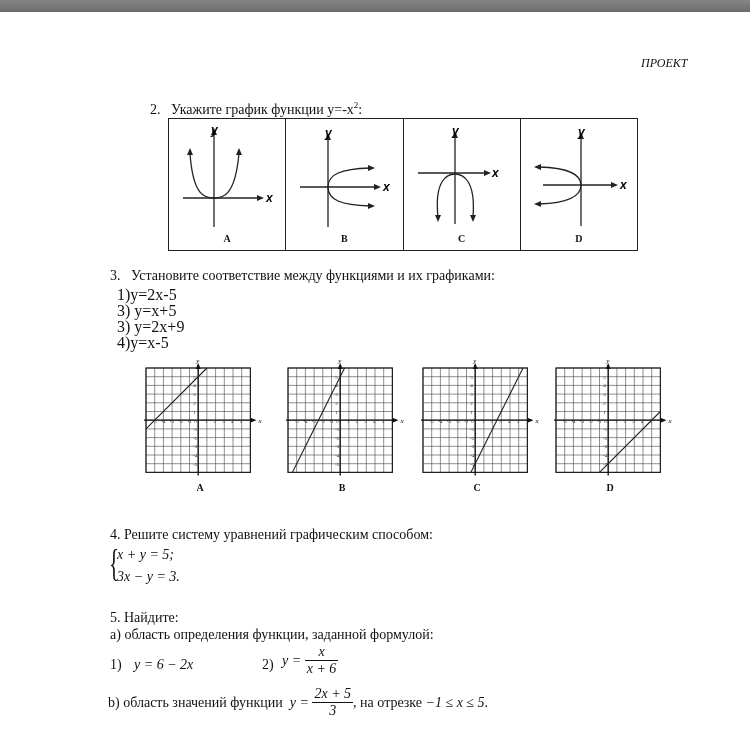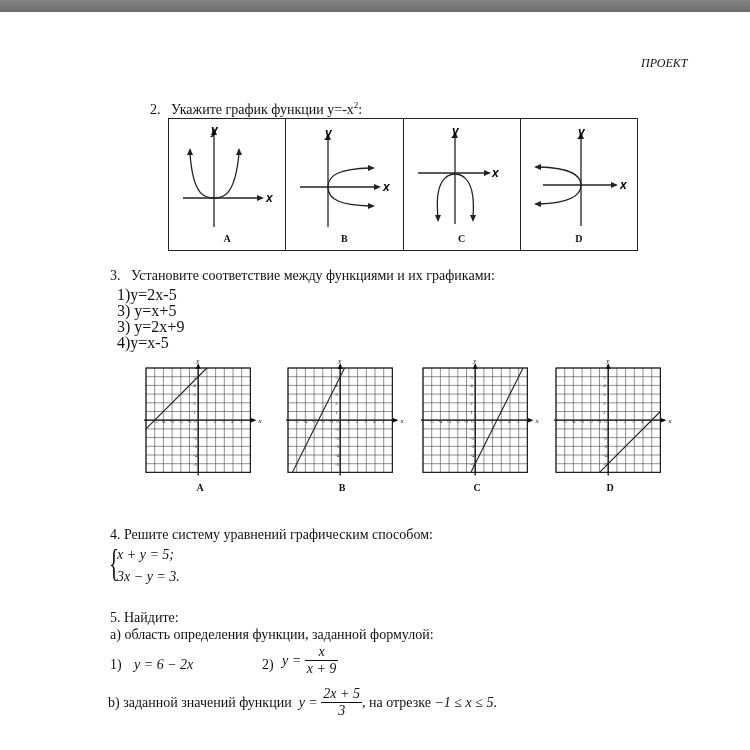--- a/index.html
+++ b/index.html
@@ -373,24 +373,24 @@
 
 <div class="abs t14" style="left:110px; top:610px">5. Найдите:</div>
 <div class="abs t14" style="left:110px; top:627px">а) область определения функции, заданной формулой:</div>
 <div class="abs t14" style="left:110px; top:657px">1)</div>
 <div class="abs t14 it" style="left:134px; top:657px">y = 6 − 2x</div>
 <div class="abs t14" style="left:262px; top:657px">2)</div>
 <div class="abs t14 it" style="left:282px; top:644px; line-height:16px">
   <span style="vertical-align:middle">y =</span>
   <span class="frac">
     <span class="num">x</span>
-    <span class="den">x + 9</span>
+    <span class="den">x + 6</span>
   </span>
 </div>
 <div class="abs t14" style="left:108px; top:686px; line-height:16px">
-  <span style="vertical-align:middle">b) заданной значений функции</span>&nbsp;
+  <span style="vertical-align:middle">b) область значений функции</span>&nbsp;
   <span class="it" style="vertical-align:middle">y =</span>
   <span class="frac it">
     <span class="num">2x + 5</span>
     <span class="den">3</span>
   </span><span style="vertical-align:middle">, на отрезке</span>
   <span class="it" style="vertical-align:middle">−1 ≤ x ≤ 5</span><span style="vertical-align:middle">.</span>
 </div>
 
 </body></html>

